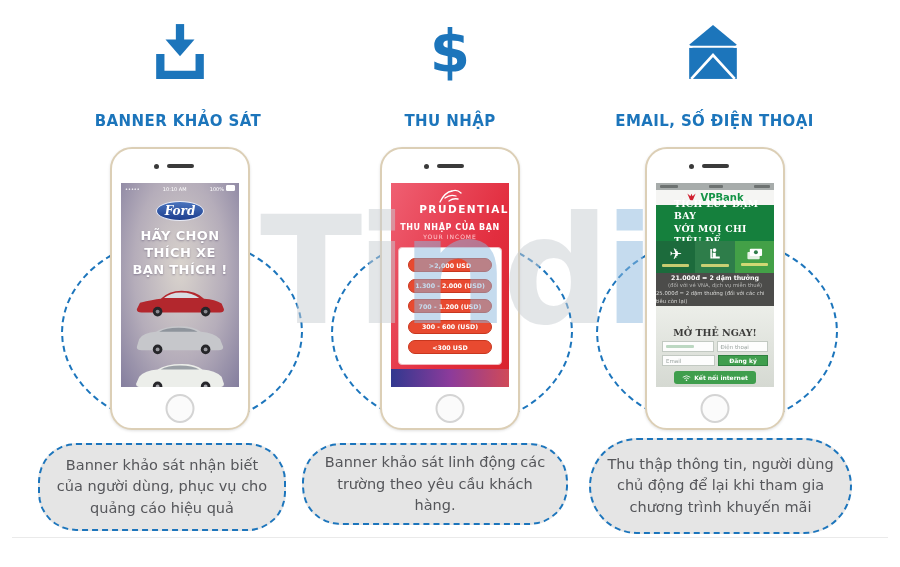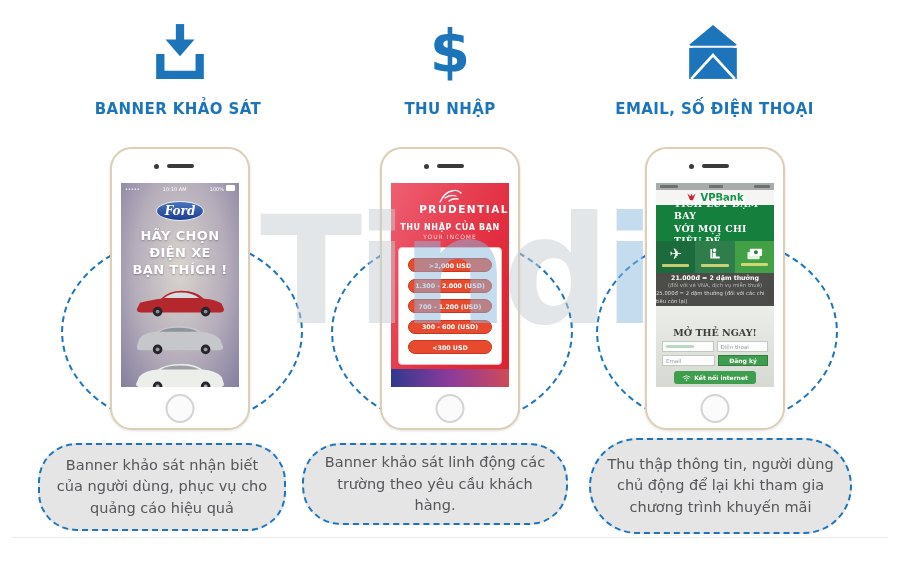--- a/index.html
+++ b/index.html
@@ -1,19 +1,19 @@
 <!DOCTYPE html>
 <html><head>
 <meta charset="utf-8">
 <style>
   html,body{margin:0;padding:0;background:#fff;font-family:"DejaVu Sans",sans-serif;}
   #canvas{position:relative;width:900px;height:567px;background:#fff;overflow:hidden;}
 
   
-  .col-title{position:absolute;top:100px;color:#1c75bb;font-weight:bold;font-size:15px;
+  .col-title{position:absolute;top:112px;color:#1c75bb;font-weight:bold;font-size:15px;
     letter-spacing:.4px;text-align:center;}
   #title-1{left:58px;width:240px;}
   #title-2{left:370px;width:160px;}
   #title-3{left:592px;width:245px;}
   .hdr-icon{position:absolute;top:22px;}
   #icon-1{left:155px;width:50px;height:58px;}
   #icon-2{left:420px;width:60px;top:12px;text-align:center;font-size:58px;font-weight:bold;
     color:#1c75bb;line-height:80px;}
   #icon-3{left:684px;width:58px;height:60px;}
 
@@ -151,21 +151,21 @@
       <div class="sb1">
         <span>•••••</span>
         <span>10:10 AM</span>
         <span><span>100%</span><span class="batt"></span></span>
       </div>
       <div class="ford-logo">
         <span>Ford</span>
       </div>
       <div class="headline">
         <div>HÃY CHỌN</div>
-        <div>ĐIỆN XE</div>
+        <div>THÍCH XE</div>
         <div>BẠN THÍCH !</div>
       </div>
       <div class="cars">
         <svg width="96" height="36" viewBox="0 0 120 42">
           <path d="M6 30 L10 22 Q26 18 36 17 Q46 7 62 7 Q80 7 90 17 Q104 18 112 23 L115 30 Q115 34 110 34 L12 34 Q6 34 6 30 Z" fill="#b3272d"></path>
           <path d="M40 16 Q48 9 61 9 Q76 9 84 16 Z" fill="#d8dde2"></path>
           <circle cx="32" cy="33" r="6" fill="#26262a"></circle>
             <circle cx="32" cy="33" r="2.4" fill="#8b8b92"></circle>
           <circle cx="92" cy="33" r="6" fill="#26262a"></circle>
             <circle cx="92" cy="33" r="2.4" fill="#8b8b92"></circle>

